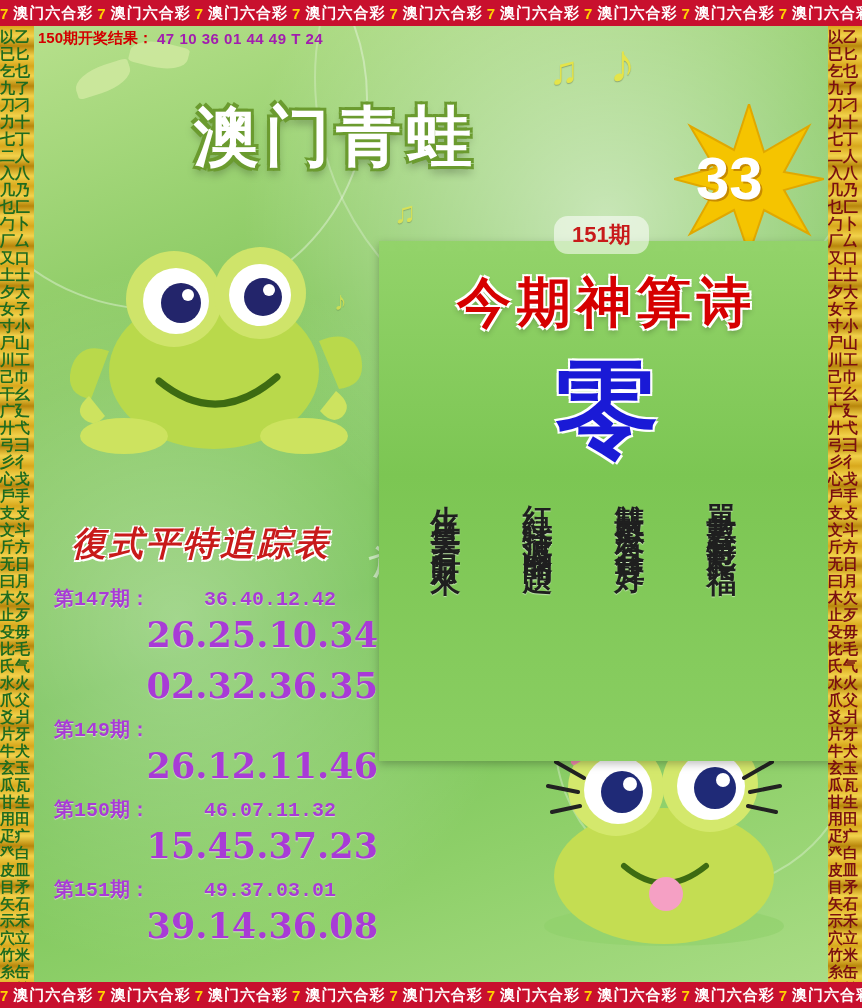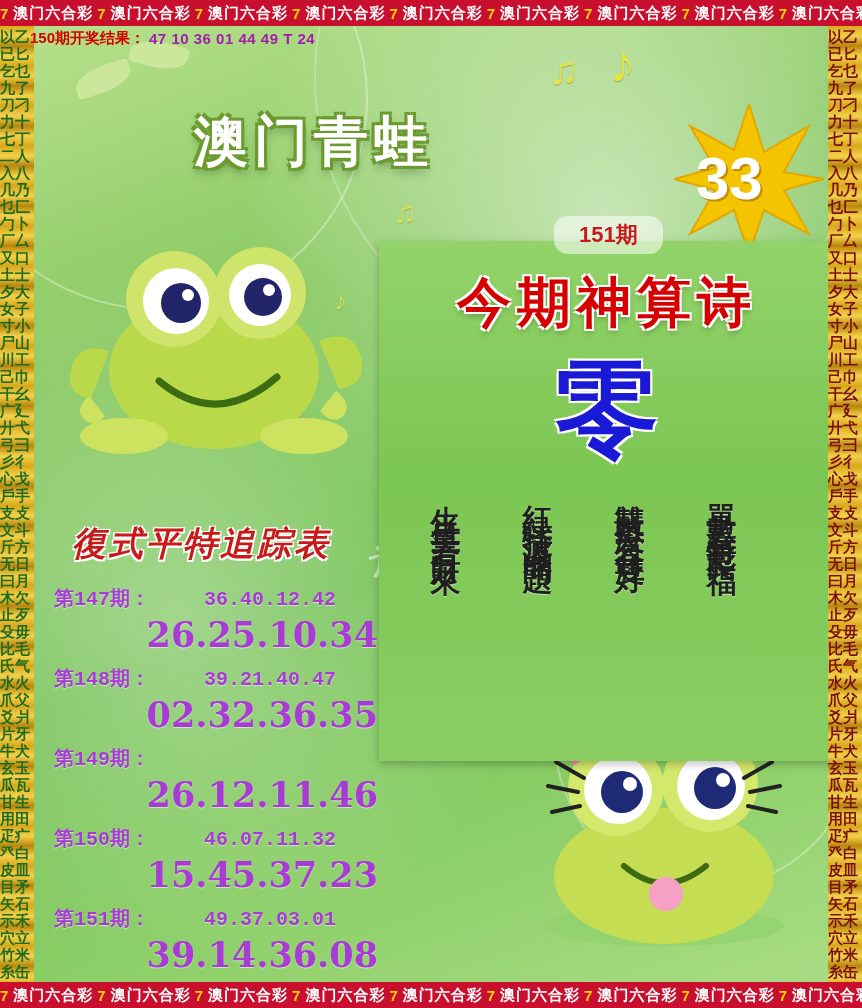--- a/index.html
+++ b/index.html
@@ -54,46 +54,46 @@
   .s3{width:300px;height:300px;left:520px;top:560px;border-color:rgba(255,255,255,.3);}
   .leaf{
     position:absolute;width:58px;height:26px;background:#cfe9a0;
     border-radius:60% 10% 60% 10%;transform:rotate(-18deg);opacity:.85;
   }
   .note{position:absolute;color:#e4e44a;font-size:40px;text-shadow:0 1px 1px rgba(0,0,0,.25);}
   
   .result-line{
     position:absolute;left:0;top:26px;width:862px;height:24px;
     color:#d40000;font-size:15px;font-weight:bold;
-    display:flex;align-items:center;padding-left:30px;box-sizing:border-box;
+    display:flex;align-items:center;padding-left:38px;box-sizing:border-box;
     z-index:6;
   }
   .result-line .nums{color:#a21caf;margin-left:4px;letter-spacing:.5px;}
   
   .title-main{
-    position:absolute;left:160px;top:80px;z-index:5;
+    position:absolute;left:160px;top:67px;z-index:5;
     font-family:"DejaVu Sans", sans-serif;
-    font-size:54px;font-weight:bold;color:#ffffff;
+    font-size:65px;font-weight:bold;color:#ffffff;
     letter-spacing:6px;
     text-shadow:
       -3px -3px 0 #6b9b2f, 3px -3px 0 #6b9b2f, -3px 3px 0 #6b9b2f, 3px 3px 0 #6b9b2f,
       0 6px 10px rgba(0,0,0,.35);
   }
   .burst{
     position:absolute;left:640px;top:78px;width:150px;height:150px;z-index:4;
   }
   .burst-num{
     position:absolute;left:662px;top:118px;z-index:6;
     font-size:60px;font-weight:bold;color:#ffffff;
     text-shadow:2px 2px 0 #c78b00;
   }
   .issue-badge{
     position:absolute;left:520px;top:190px;z-index:6;
     background:rgba(255,255,255,.55);border-radius:14px;
-    padding:4px 25px;color:#c81a1a;font-size:22px;font-weight:bold;
+    padding:4px 18px;color:#c81a1a;font-size:22px;font-weight:bold;
   }
   
   .frog-left{position:absolute;left:30px;top:195px;width:300px;height:250px;z-index:3;}
   .frog-right{position:absolute;left:480px;top:700px;width:300px;height:230px;z-index:3;}
   
   .stamp{
     position:absolute;left:345px;top:215px;width:408px;height:520px;z-index:5;
     background:linear-gradient(180deg,#93d36a 0%,#7cc653 45%,#8ace62 100%);
     filter:drop-shadow(0 3px 4px rgba(0,0,0,.25));
     padding-left:48px;
@@ -221,24 +221,20 @@
 
     <div class="track">
       <div class="track-title">復式平特追踪表</div>
 
       <div class="track-row">
         <span class="lbl">第147期：</span>
         <span>36.40.12.42</span>
       </div>
       <div class="track-row2">26.25.10.34</div>
 
-      <div class="track-row">
-        <span class="lbl">第148期：</span>
-        <span>39.21.40.47</span>
-      </div>
       <div class="track-row2">02.32.36.35</div>
 
       <div class="track-row">
         <span class="lbl">第149期：</span>
       </div>
       <div class="track-row2">26.12.11.46</div>
 
       <div class="track-row">
         <span class="lbl">第150期：</span>
         <span>46.07.11.32</span>

